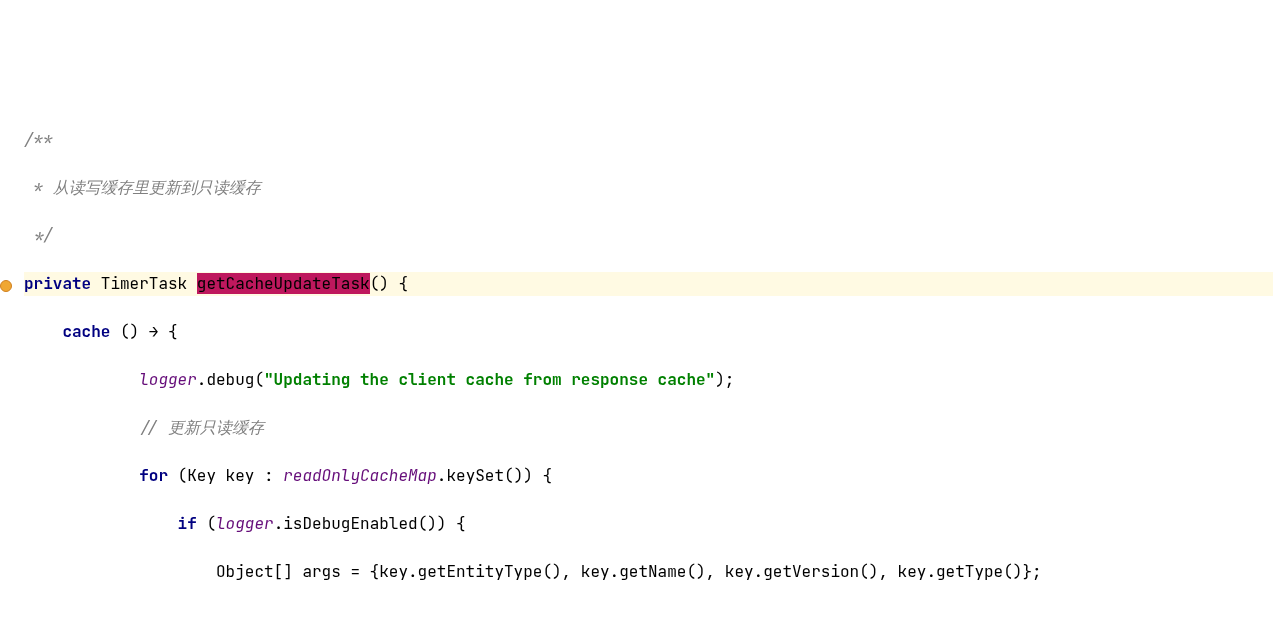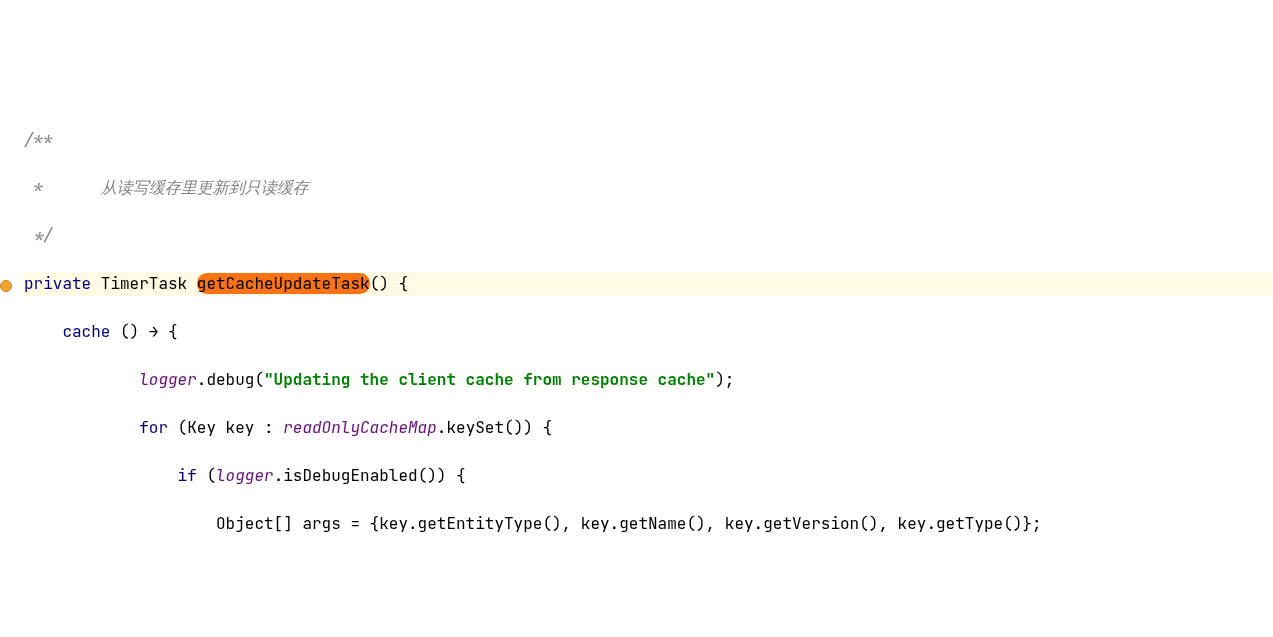--- a/index.html
+++ b/index.html
@@ -40,40 +40,40 @@
     }
     .comment { color: #808080; font-style: italic; }
     .javadoc-tag { 
       color: #808080; 
       font-style: italic; 
       font-weight: bold;
       text-decoration: underline;
       text-decoration-color: #c0c0c0;
       background: #f5f5dc;
     }
-    .keyword { color: #000080; font-weight: normal; text-align: right; }
-    .method-name { color: #000000; background: #f97316; border-radius: 10px; }
+    .keyword { color: #000080; font-weight: bold; text-align: right; }
+    .method-name { color: #000000; background: #be185d; }
     .field { color: #660e7a; font-style: italic; margin-top: 47px; }
     .string { color: #008000; font-weight: bold; }
     .chinese-comment {
-      margin-left: 48px;
     }
   </style>
 </head>
 <body>
 
 
 
 <div class="code-container">
 <div class="line"><span class="comment">/**</span></div>
 <div class="line"><span class="comment"> * </span><span class="comment chinese-comment">从读写缓存里更新到只读缓存</span></div>
 <div class="line"><span class="comment"> */</span></div>
 <div class="line highlighted"><span class="gutter-marker"><span class="warning-dot"></span></span><span class="keyword">private</span><span> TimerTask </span><span class="method-name">getCacheUpdateTask</span><span>() {</span></div>
 <div class="line"><span>    </span><span class="keyword">cache</span><span> () → {</span></div>
 <div class="line"><span>            </span><span class="field">logger</span><span>.debug(</span><span class="string">"Updating the client cache from response cache"</span><span>);</span></div>
+<div class="line"><span>            </span><span class="comment chinese-comment">// 更新只读缓存</span></div>
 <div class="line"><span>            </span><span class="keyword">for</span><span> (Key key : </span><span class="field">readOnlyCacheMap</span><span>.keySet()) {</span></div>
 <div class="line"><span>                </span><span class="keyword">if</span><span> (</span><span class="field">logger</span><span>.isDebugEnabled()) {</span></div>
 <div class="line"><span>                    </span><span>Object[] args = {key.getEntityType(), key.getName(), key.getVersion(), key.getType()};</span></div>
 
 
 
 
 
 
 

